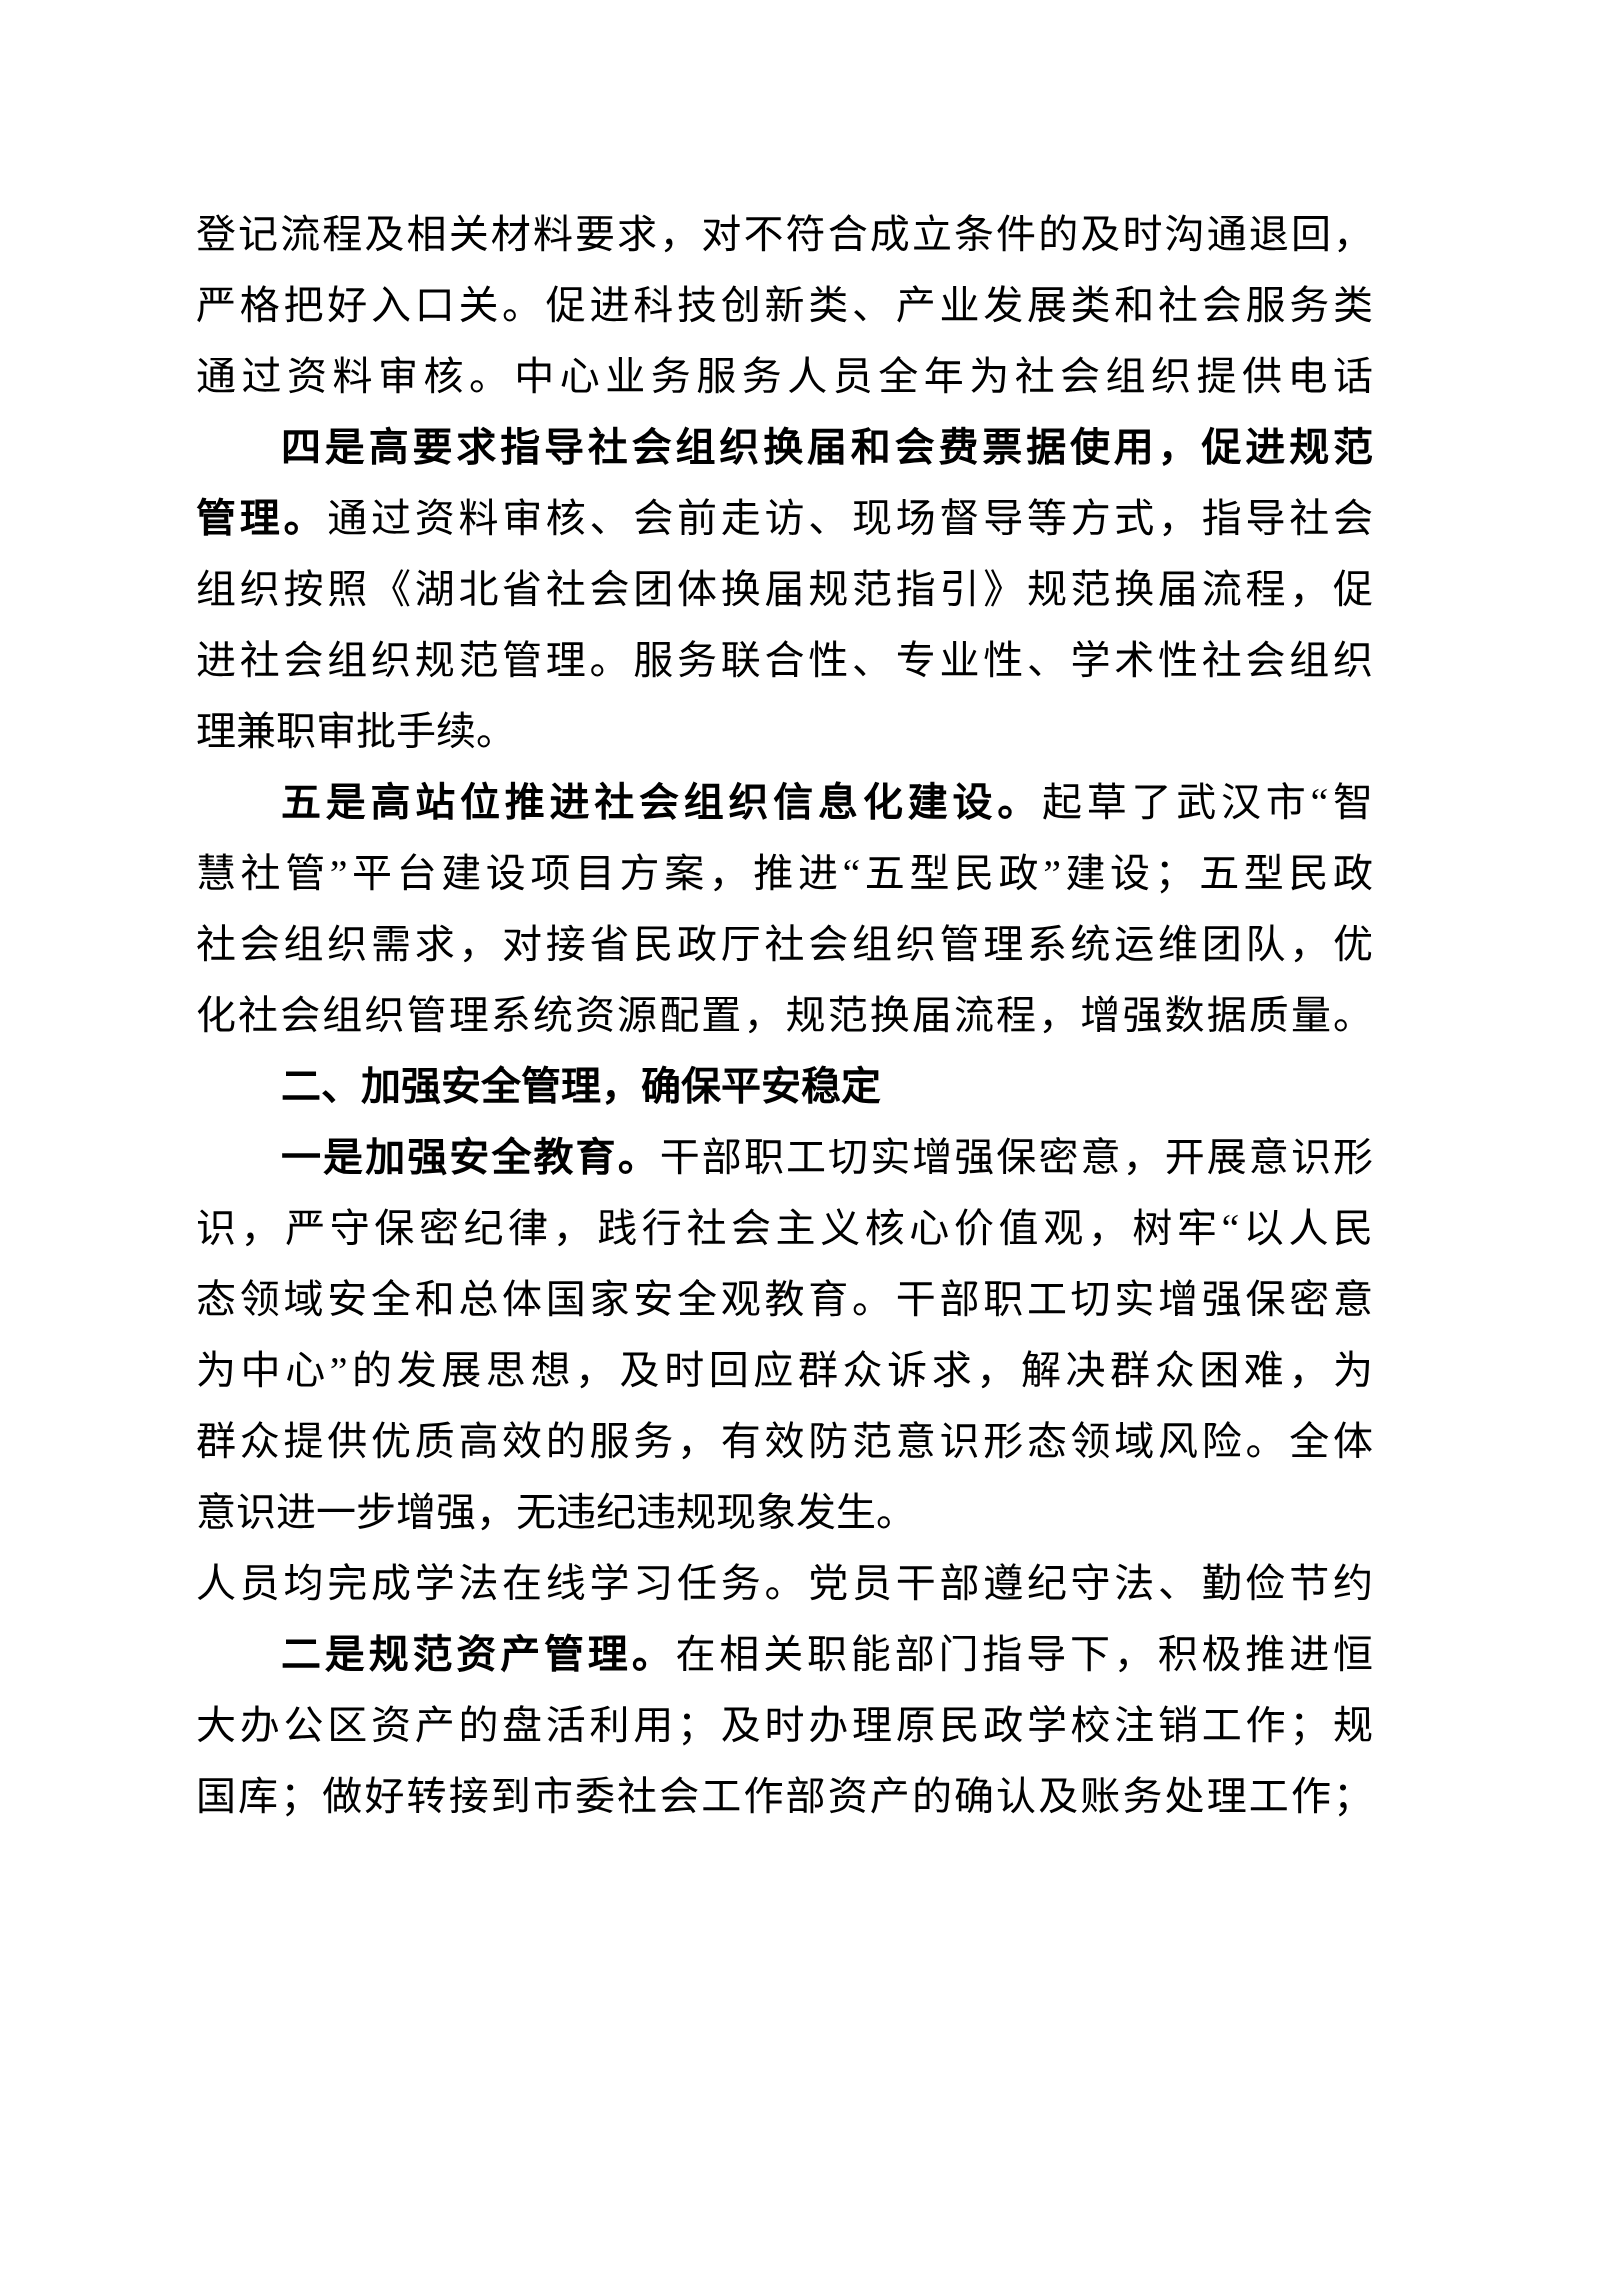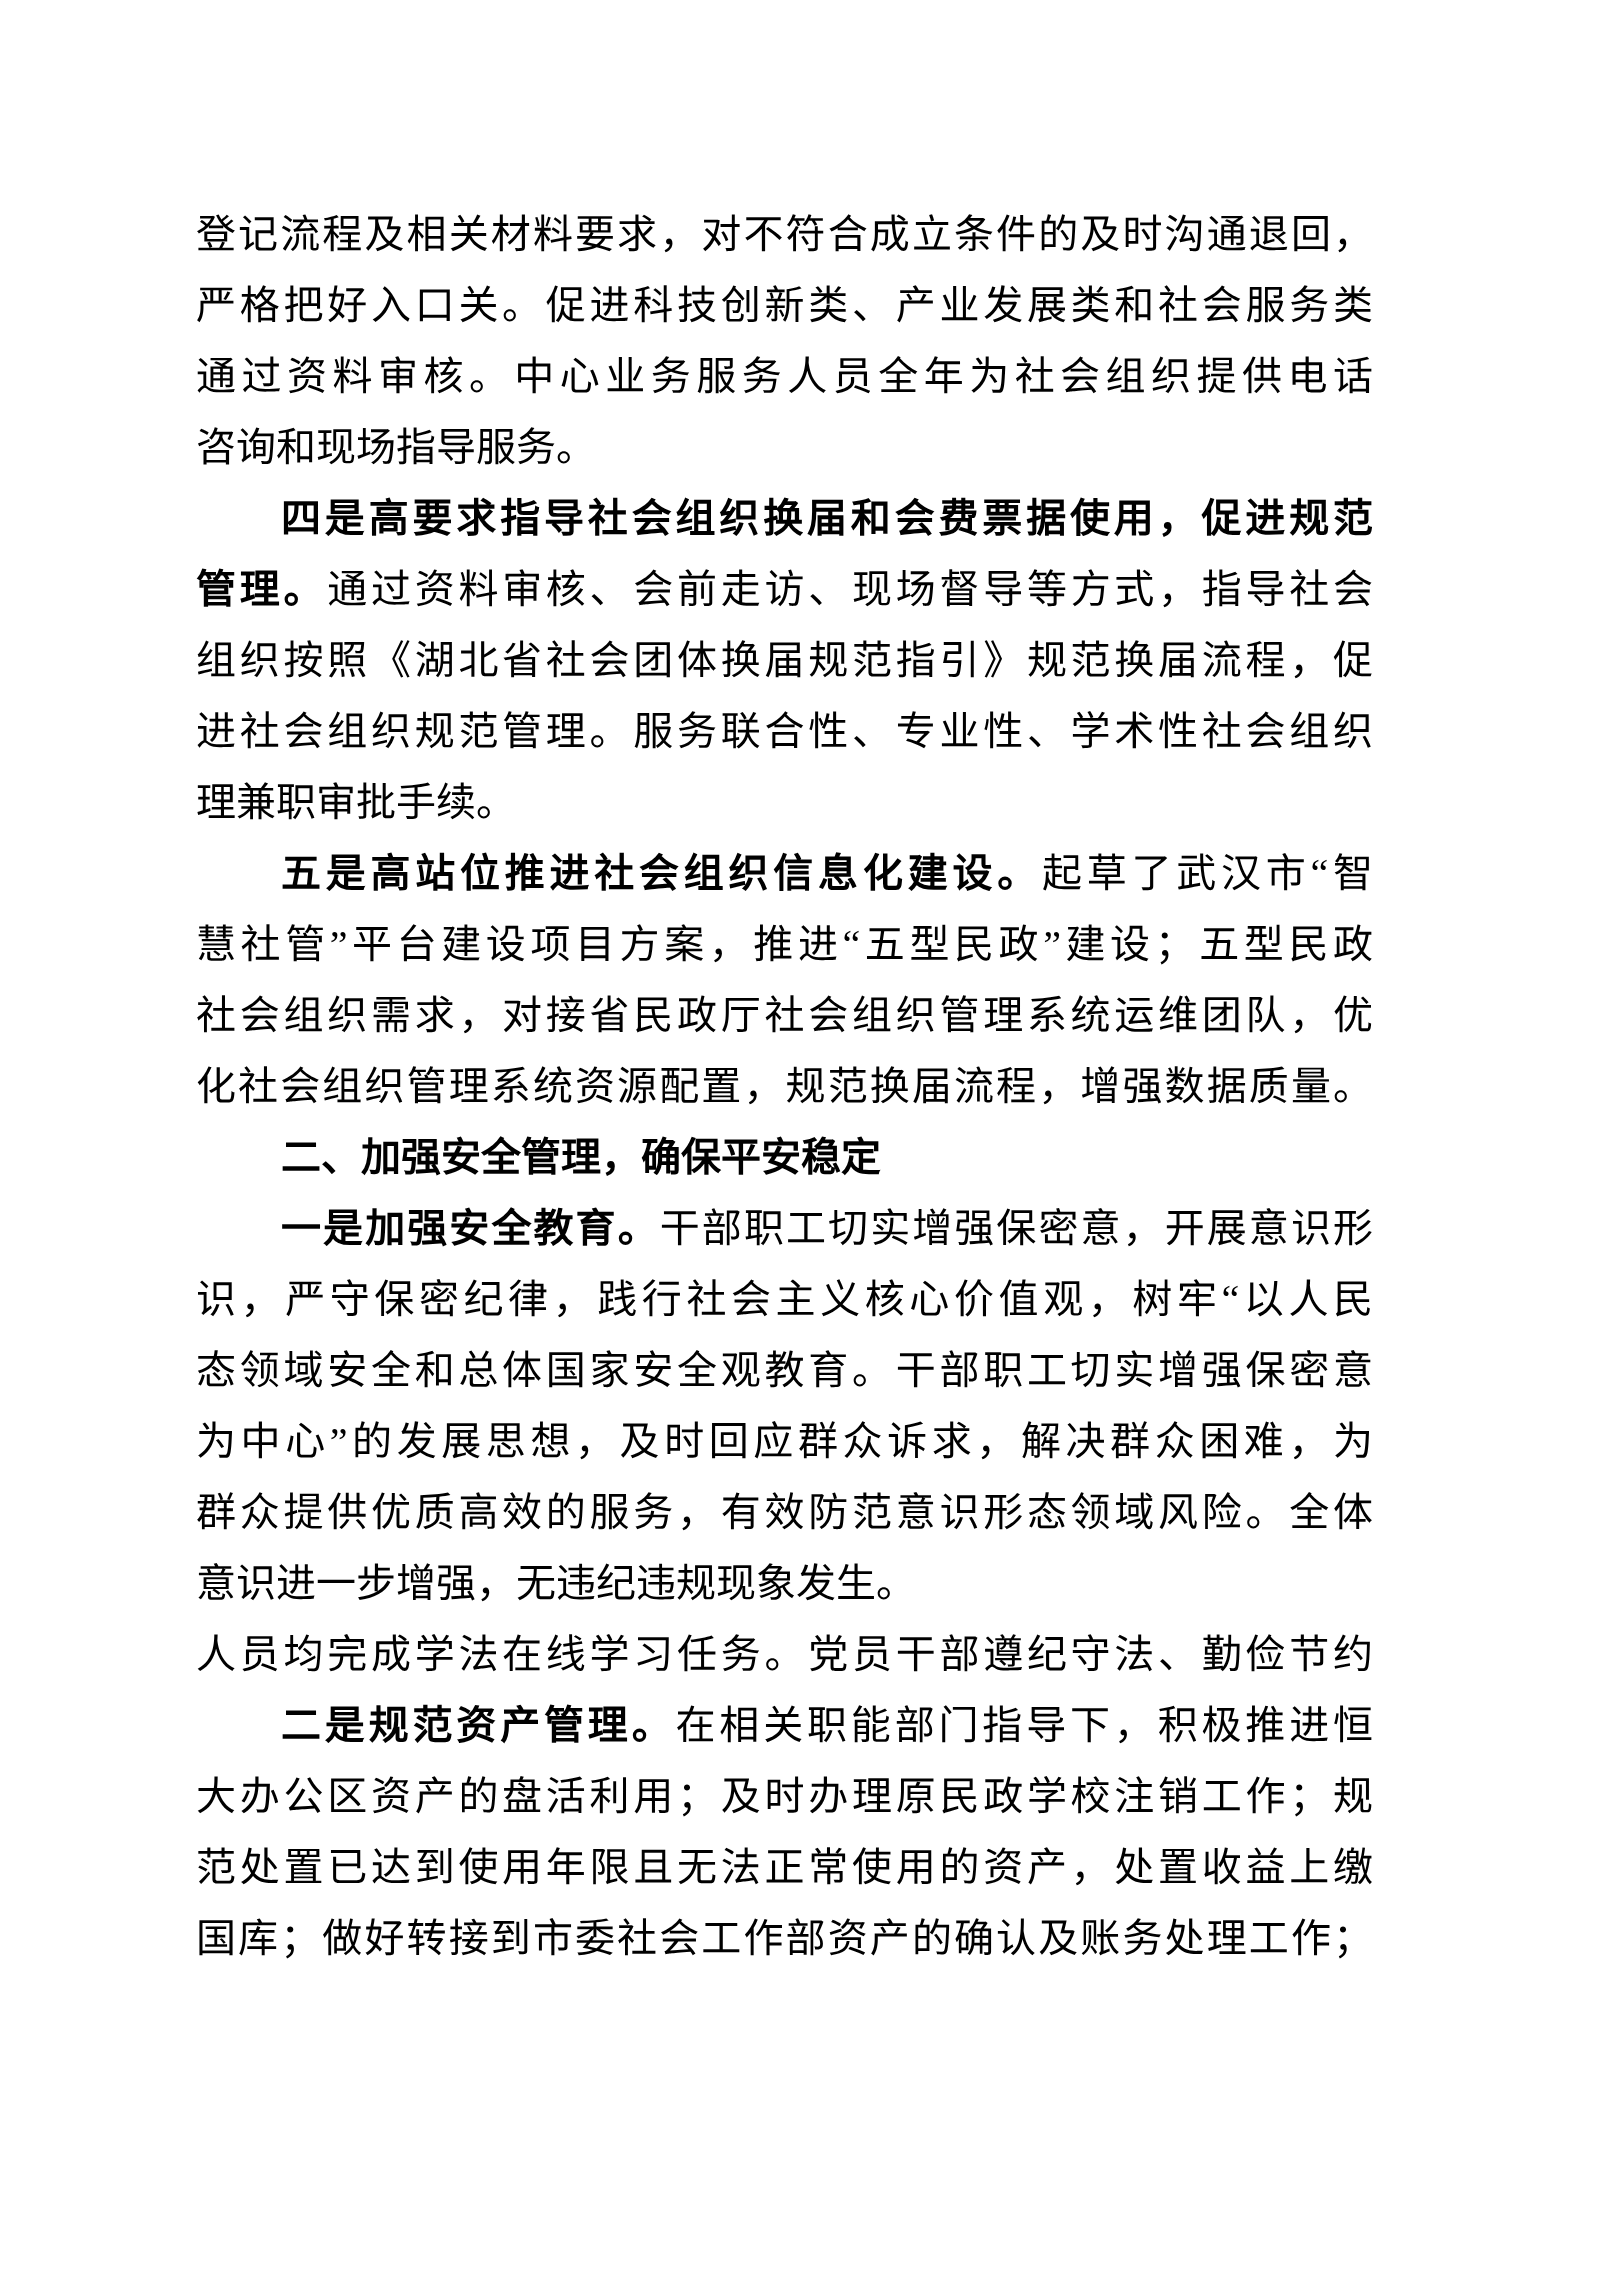--- a/index.html
+++ b/index.html
@@ -43,37 +43,35 @@
   }
 </style>
 </head>
 <body>
 
 <main class="page">
   <section class="text-block">
       <div class="line"><span>登记流程及相关材料要求，对不符合成立条件的及时沟通退回，</span></div>
       <div class="line"><span>严格把好入口关。促进科技创新类、产业发展类和社会服务类</span></div>
       <div class="line"><span>通过资料审核。中心业务服务人员全年为社会组织提供电话</span></div>
-      <div class="line end"><span>咨询和现场指导服务。</span></div>
       <div class="line indent"><span class="run-bold">四是高要求指导社会组织换届和会费票据使用，促进规范</span></div>
       <div class="line"><span class="run-bold">管理。</span><span>通过资料审核、会前走访、现场督导等方式，指导社会</span></div>
       <div class="line"><span>组织按照《湖北省社会团体换届规范指引》规范换届流程，促</span></div>
       <div class="line"><span>进社会组织规范管理。服务联合性、专业性、学术性社会组织</span></div>
       <div class="line end"><span>理兼职审批手续。</span></div>
       <div class="line indent"><span class="run-bold">五是高站位推进社会组织信息化建设。</span><span>起草了武汉市“智</span></div>
       <div class="line"><span>慧社管”平台建设项目方案，推进“五型民政”建设；五型民政</span></div>
       <div class="line"><span>社会组织需求，对接省民政厅社会组织管理系统运维团队，优</span></div>
       <div class="line"><span>化社会组织管理系统资源配置，规范换届流程，增强数据质量。</span></div>
       <div class="line indent end"><span class="run-bold">二、加强安全管理，确保平安稳定</span></div>
       <div class="line indent"><span class="run-bold">一是加强安全教育。</span><span>干部职工切实增强保密意，开展意识形</span></div>
       <div class="line"><span>识，严守保密纪律，践行社会主义核心价值观，树牢“以人民</span></div>
       <div class="line"><span>态领域安全和总体国家安全观教育。干部职工切实增强保密意</span></div>
       <div class="line"><span>为中心”的发展思想，及时回应群众诉求，解决群众困难，为</span></div>
       <div class="line"><span>群众提供优质高效的服务，有效防范意识形态领域风险。全体</span></div>
       <div class="line end"><span>意识进一步增强，无违纪违规现象发生。</span></div>
       <div class="line"><span>人员均完成学法在线学习任务。党员干部遵纪守法、勤俭节约</span></div>
       <div class="line indent"><span class="run-bold">二是规范资产管理。</span><span>在相关职能部门指导下，积极推进恒</span></div>
       <div class="line"><span>大办公区资产的盘活利用；及时办理原民政学校注销工作；规</span></div>
-      <div class="line"><span>范处置已达到使用年限且无法正常使用的资产，处置收益上缴</span></div>
       <div class="line"><span>国库；做好转接到市委社会工作部资产的确认及账务处理工作；</span></div>
     </section>
 </main>
 
 
 </body></html>

